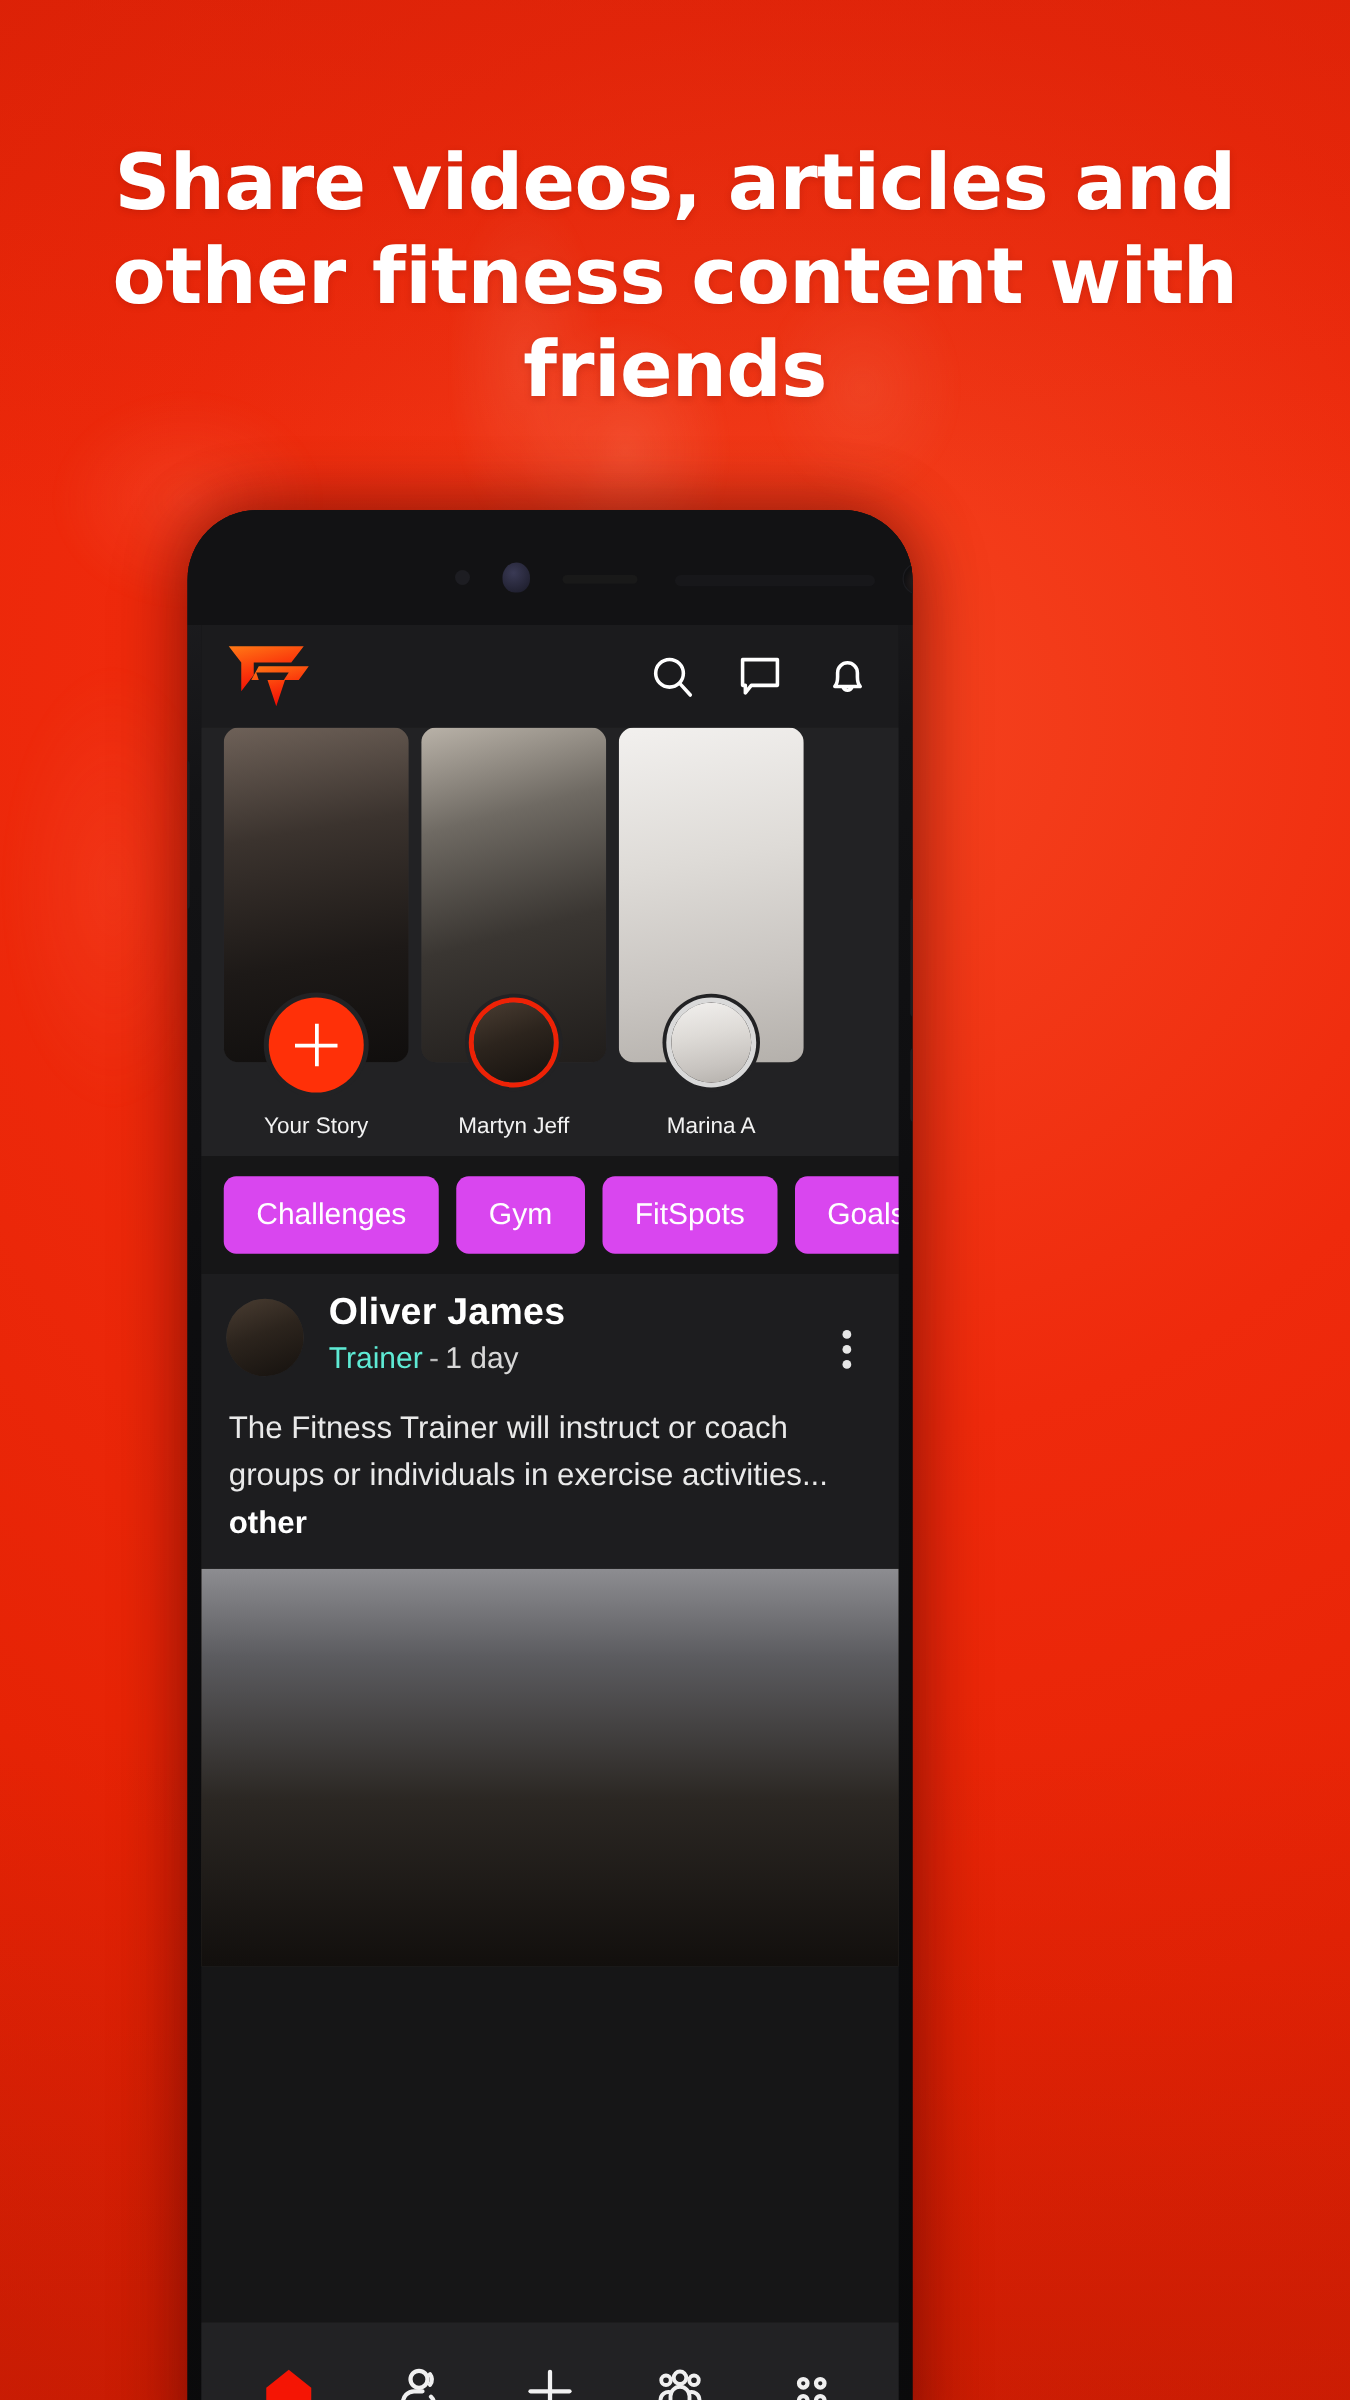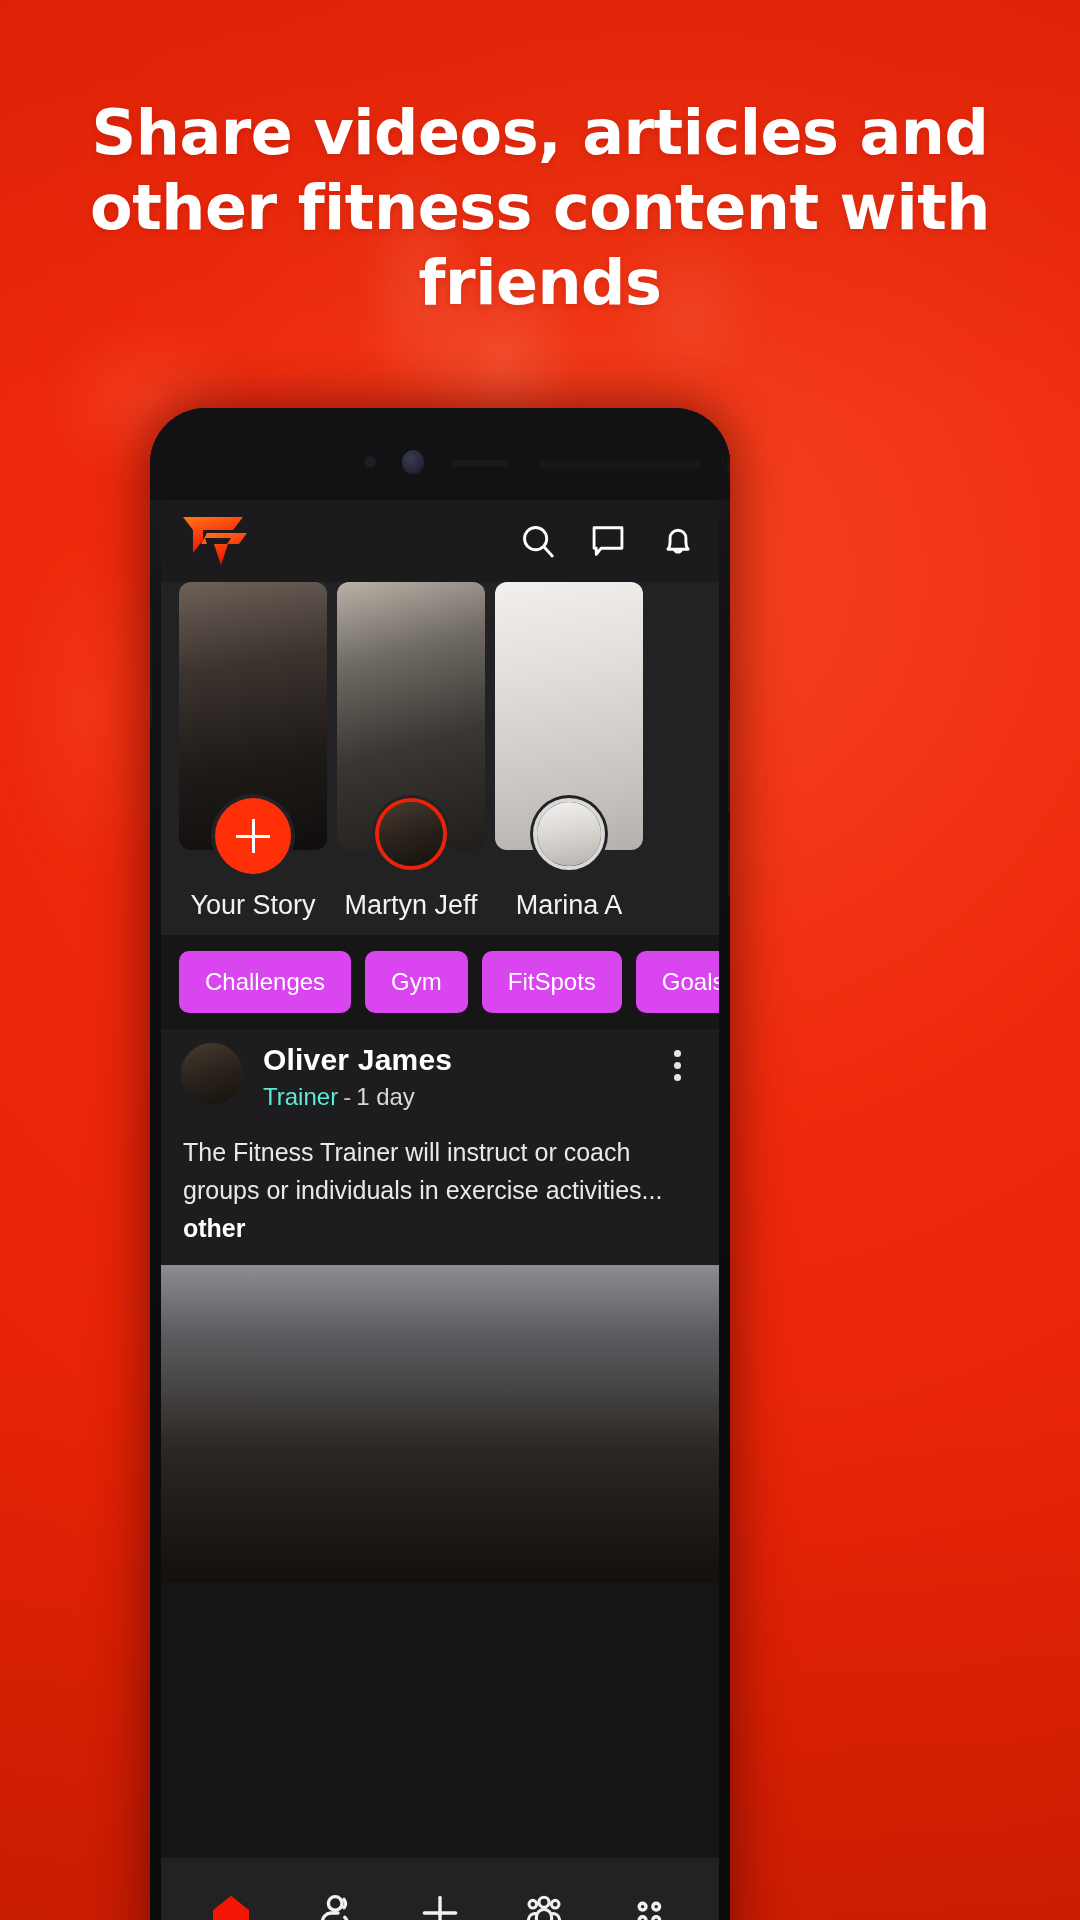--- a/index.html
+++ b/index.html
@@ -34,21 +34,21 @@
       radial-gradient(ellipse 120px 240px at 90px 430px, rgba(255,110,80,.17) 0%, rgba(255,90,60,0) 74%);
     filter:blur(3px);
   }
   .bg-vign{
     position:absolute; inset:0;
     background:linear-gradient(180deg, rgba(190,24,4,.30) 0%, rgba(0,0,0,0) 22%, rgba(0,0,0,0) 72%, rgba(160,20,2,.28) 100%);
   }
 
   
   #headline{
-    position:absolute; left:0; top:95px; width:1080px;
+    position:absolute; left:0; top:108px; width:1080px;
     text-align:center; padding:0 56px;
     color:#ffffff;
     font-family:"DejaVu Sans", sans-serif;
     font-weight:bold;
     font-size:62px;
     line-height:75px;
     letter-spacing:-0.5px;
     text-shadow:0 2px 6px rgba(120,12,0,.22);
   }
 
@@ -135,37 +135,37 @@
     display:flex; align-items:center; justify-content:center;
   }
   .story-add:after{
     content:""; width:34px; height:34px;
     background:
       linear-gradient(#fff,#fff) center/34px 3px no-repeat,
       linear-gradient(#fff,#fff) center/3px 34px no-repeat;
   }
   .story-name{
     margin-top:40px; text-align:center; color:#f2f2f2;
-    font-size:27px; white-space:nowrap; overflow:hidden;
+    font-size:18px; white-space:nowrap; overflow:hidden;
   }
 
   
   #chips{
     background:#161617; padding:16px 0 16px 18px;
     display:flex; gap:14px; overflow:hidden;
   }
   .chip{
     flex:0 0 auto; background:#d946ef; color:#ffffff;
     border-radius:10px; padding:17px 26px; font-size:24px;
     white-space:nowrap;
   }
 
   
   #post{ background:#1d1d1f; }
-  .post-head{ display:flex; align-items:flex-start; padding:14px 20px 8px 20px; }
+  .post-head{ display:flex; align-items:flex-end; padding:14px 20px 8px 20px; }
   .post-avatar{
     width:62px; height:62px; border-radius:50%; overflow:hidden;
     background:#2c2c2e; position:relative; flex:0 0 62px;
   }
   .post-avatar .ph{ position:absolute; inset:0; }
   .post-meta{ margin-left:20px; flex:1 1 auto; }
   .post-name{ color:#fff; font-size:30px; font-weight:bold; letter-spacing:.2px; }
   .post-sub{ margin-top:6px; font-size:24px; color:#d8d8d8; }
   .post-role{ color:#5eead4; }
   .post-sep{ color:#b9b9b9; padding:0 5px; }

